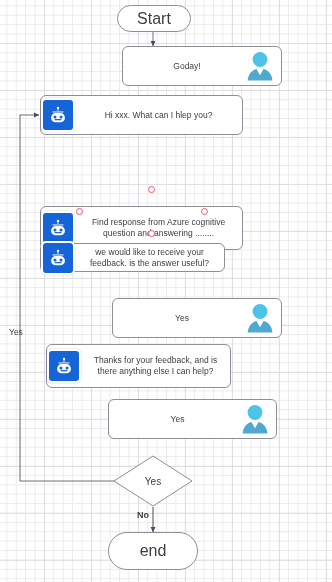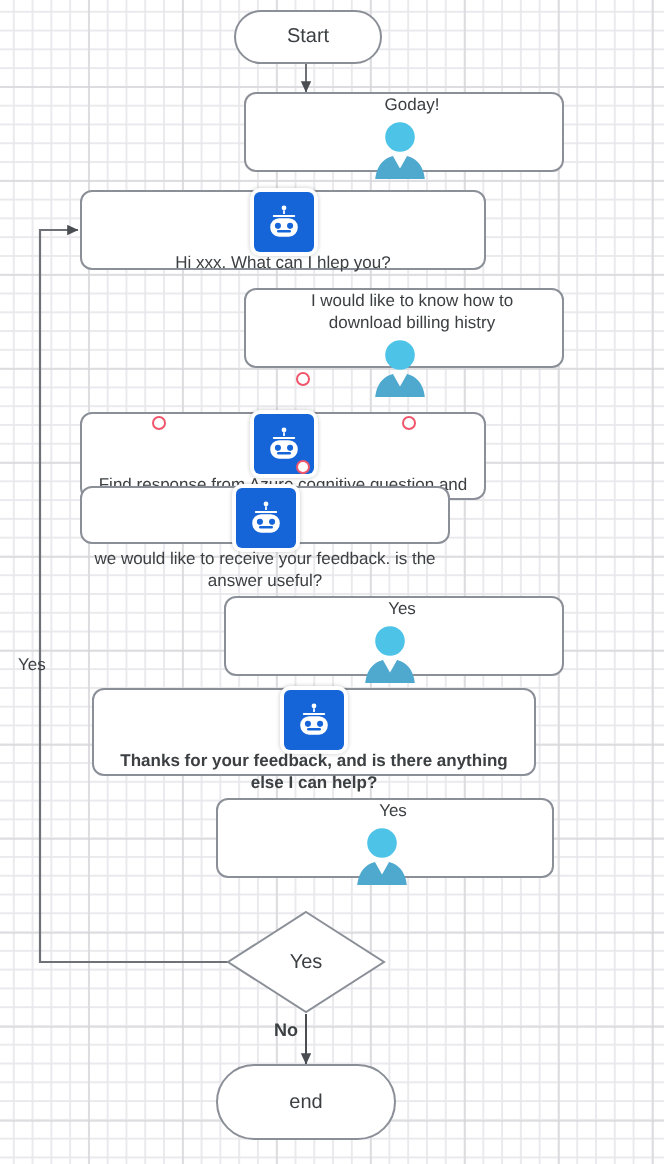--- a/index.html
+++ b/index.html
@@ -19,35 +19,35 @@
     background-size:47px 47px,47px 47px,9.4px 9.4px,9.4px 9.4px;
     background-position:-3px -4px,-3px -4px,-3px -4px,-3px -4px;
   }
   #edges{position:absolute;left:0;top:0;width:332px;height:582px;pointer-events:none;}
 
   
   .pill{
     position:absolute;box-sizing:border-box;
     background:#fff;border:1px solid #8b8f98;border-radius:16px;
     display:flex;align-items:center;justify-content:center;
-    font-size:10px;color:#3c4043;
+    font-size:16px;color:#3c4043;
   }
   
   .diamond-wrap{position:absolute;}
   .diamond-wrap .dshape{position:absolute;left:0;top:0;}
   .diamond-wrap .dlabel{
     position:absolute;left:0;top:0;width:100%;height:100%;
     display:flex;align-items:center;justify-content:center;
     font-size:10px;color:#3c4043;
   }
   
   .card{
     position:absolute;box-sizing:border-box;
     background:#fff;border:1px solid #8b8f98;border-radius:6px;
-    display:flex;align-items:center;flex-direction:column;
+    display:flex;align-items:center;
   }
   .card.bot{padding-left:0;}
   .card .msg{
     flex:1;text-align:center;font-size:8.5px;line-height:11px;color:#3c4043;
     padding:0 6px;
   }
   .card.user .msg{padding-left:14px;}
   .avatar{width:34px;height:34px;flex:0 0 34px;margin-right:4px;}
   .boticon{
     width:30px;height:30px;flex:0 0 30px;margin:0 2px;
@@ -106,30 +106,20 @@
         <path d="M8.6,11.2 L21.4,11.2" stroke="#ffffff" stroke-width="1.2" stroke-linecap="round"></path>
         <rect x="6.4" y="12.6" width="17.2" height="11.6" rx="5.6" fill="#ffffff"></rect>
         <circle cx="11.2" cy="17.4" r="1.9" fill="#1565d8"></circle>
         <circle cx="18.8" cy="17.4" r="1.9" fill="#1565d8"></circle>
         <path d="M11.4,20.8 L18.6,20.8" stroke="#1565d8" stroke-width="1.5" stroke-linecap="round"></path>
       </svg>
     </span>
     <span class="msg">Hi xxx. What can I hlep you?</span>
   </div>
 
-  <div class="card user" style="left:122px;top:144px;width:160px;height:40px;">
-    <span class="msg">I would like to know how to download billing histry</span>
-    <span class="avatar">
-      <svg viewBox="0 0 34 34" width="34" height="34">
-        <circle cx="17" cy="10.5" r="7.4" fill="#4ec3e8"></circle>
-        <path d="M4.6,31.5 C5.4,23.6 10.3,19.6 17,19.6 C23.7,19.6 28.6,23.6 29.4,31.5 Z" fill="#4fa9cf"></path>
-        <path d="M13.4,19.9 L17,26.2 L20.6,19.9 L17,18.6 Z" fill="#ffffff"></path>
-      </svg>
-    </span>
-  </div>
 
   <div class="card bot" style="left:40px;top:190px;width:203px;height:44px;margin-top:16px;">
     <span class="boticon">
       <svg viewBox="0 0 30 30" width="24" height="24">
         <circle cx="15" cy="6.2" r="1.5" fill="#ffffff"></circle>
         <path d="M15,7.7 L15,10" stroke="#ffffff" stroke-width="1.1"></path>
         <path d="M8.6,11.2 L21.4,11.2" stroke="#ffffff" stroke-width="1.2" stroke-linecap="round"></path>
         <rect x="6.4" y="12.6" width="17.2" height="11.6" rx="5.6" fill="#ffffff"></rect>
         <circle cx="11.2" cy="17.4" r="1.9" fill="#1565d8"></circle>
         <circle cx="18.8" cy="17.4" r="1.9" fill="#1565d8"></circle>
@@ -162,21 +152,21 @@
     <span class="msg">Yes</span>
     <span class="avatar">
       <svg viewBox="0 0 34 34" width="34" height="34">
         <circle cx="17" cy="10.5" r="7.4" fill="#4ec3e8"></circle>
         <path d="M4.6,31.5 C5.4,23.6 10.3,19.6 17,19.6 C23.7,19.6 28.6,23.6 29.4,31.5 Z" fill="#4fa9cf"></path>
         <path d="M13.4,19.9 L17,26.2 L20.6,19.9 L17,18.6 Z" fill="#ffffff"></path>
       </svg>
     </span>
   </div>
 
-  <div class="card bot" style="left:46px;top:344px;width:222px;height:44px;font-weight:bold;">
+  <div class="card bot" style="left:46px;top:344px;width:185px;height:44px;">
     <span class="boticon">
       <svg viewBox="0 0 30 30" width="24" height="24">
         <circle cx="15" cy="6.2" r="1.5" fill="#ffffff"></circle>
         <path d="M15,7.7 L15,10" stroke="#ffffff" stroke-width="1.1"></path>
         <path d="M8.6,11.2 L21.4,11.2" stroke="#ffffff" stroke-width="1.2" stroke-linecap="round"></path>
         <rect x="6.4" y="12.6" width="17.2" height="11.6" rx="5.6" fill="#ffffff"></rect>
         <circle cx="11.2" cy="17.4" r="1.9" fill="#1565d8"></circle>
         <circle cx="18.8" cy="17.4" r="1.9" fill="#1565d8"></circle>
         <path d="M11.4,20.8 L18.6,20.8" stroke="#1565d8" stroke-width="1.5" stroke-linecap="round"></path>
       </svg>

